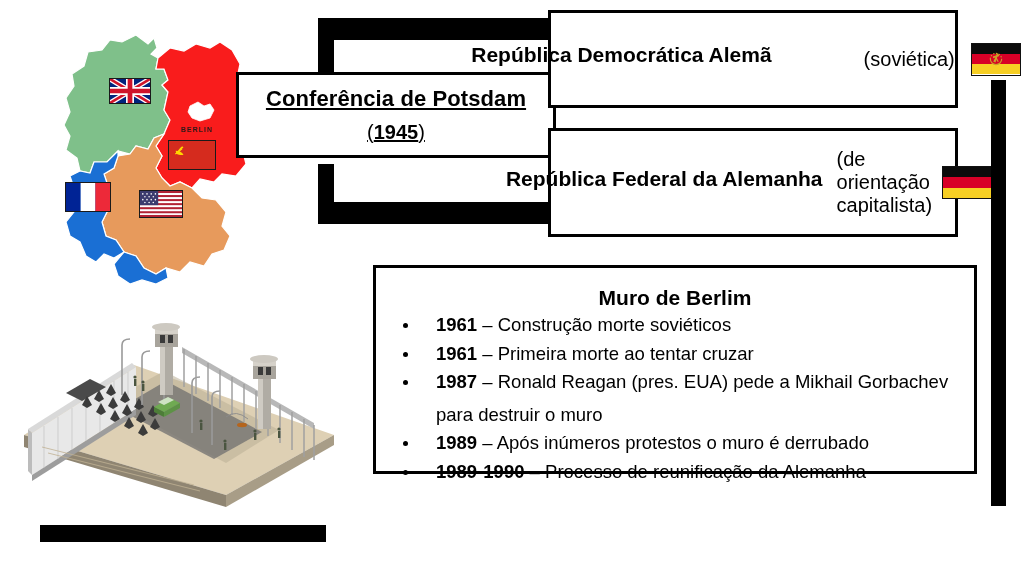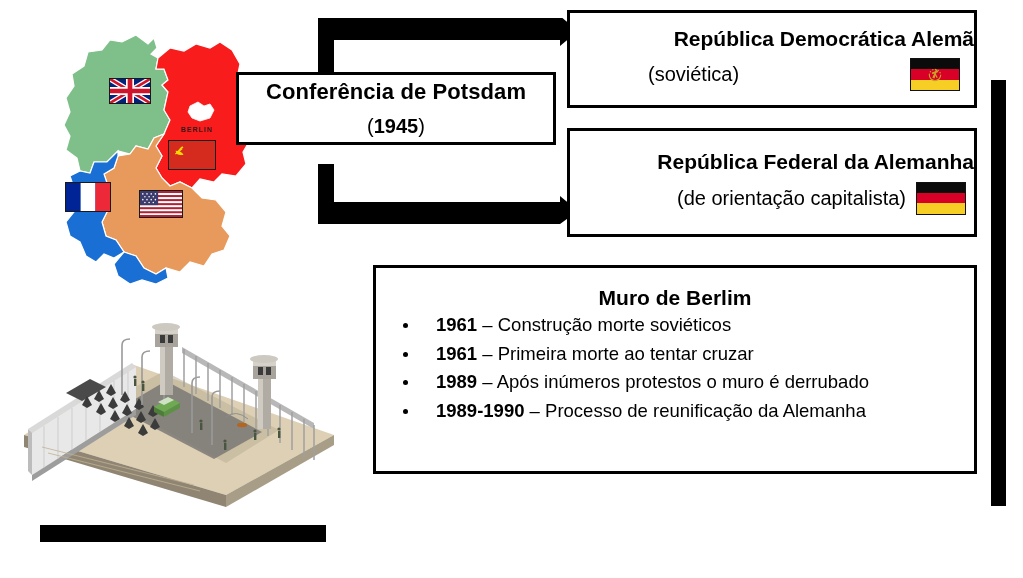--- a/index.html
+++ b/index.html
@@ -29,38 +29,38 @@
   .box-line {
     text-align: center;
     white-space: nowrap;
     line-height: 1.15;
   }
   .bold { font-weight: bold; }
 
   
   #potsdam-box {
     left: 236px; top: 72px;
-    width: 320px; height: 73px;
+    width: 320px; height: 86px;
     display: flex;
     flex-direction: column;
     align-items: center;
     justify-content: center;
     gap: 10px;
+    text-decoration: underline;
   }
   #potsdam-title { font-size: 22px; font-weight: bold; letter-spacing: .1px; }
   #potsdam-year  { font-size: 20px; }
   #potsdam-year .bold { font-weight: bold; }
 
   
   .outcome-box {
-    left: 567px;
+    left: 548px;
     width: 410px;
     display: flex;
-    flex-direction: column;
-    align-items: flex-end;
+    align-items: center;
     justify-content: center;
   }
   #rda-box { top: 10px;  height: 98px; }
   #rfa-box { top: 128px; height: 109px; }
   .outcome-title {
     font-size: 21px; font-weight: bold;
     margin-bottom: 7px;
   }
   .outcome-sub-row {
     display: flex;
@@ -460,20 +460,23 @@
   <div class="box" id="wall-box">
     <div id="wall-title">Muro de Berlim</div>
     <ul id="wall-list">
       <li>
         <span class="dot"></span><span class="yr">1961</span><span> – </span><span>Construção morte soviéticos</span>
       </li>
       <li>
         <span class="dot"></span><span class="yr">1961</span><span> – </span><span>Primeira morte ao tentar cruzar</span>
       </li>
       <li>
+        <span class="dot"></span><span class="yr">1987</span><span> – </span><span>Ronald Reagan (pres. EUA) pede a Mikhail Gorbachev</span><span class="cont">para destruir o muro</span>
+      </li>
+      <li>
         <span class="dot"></span><span class="yr">1989</span><span> – </span><span>Após inúmeros protestos o muro é derrubado</span>
       </li>
       <li>
         <span class="dot"></span><span class="yr">1989-1990</span><span> – </span><span>Processo de reunificação da Alemanha</span>
       </li>
     </ul>
   </div>
 
   <div id="right-bar"></div>
   <div id="bottom-bar"></div>

